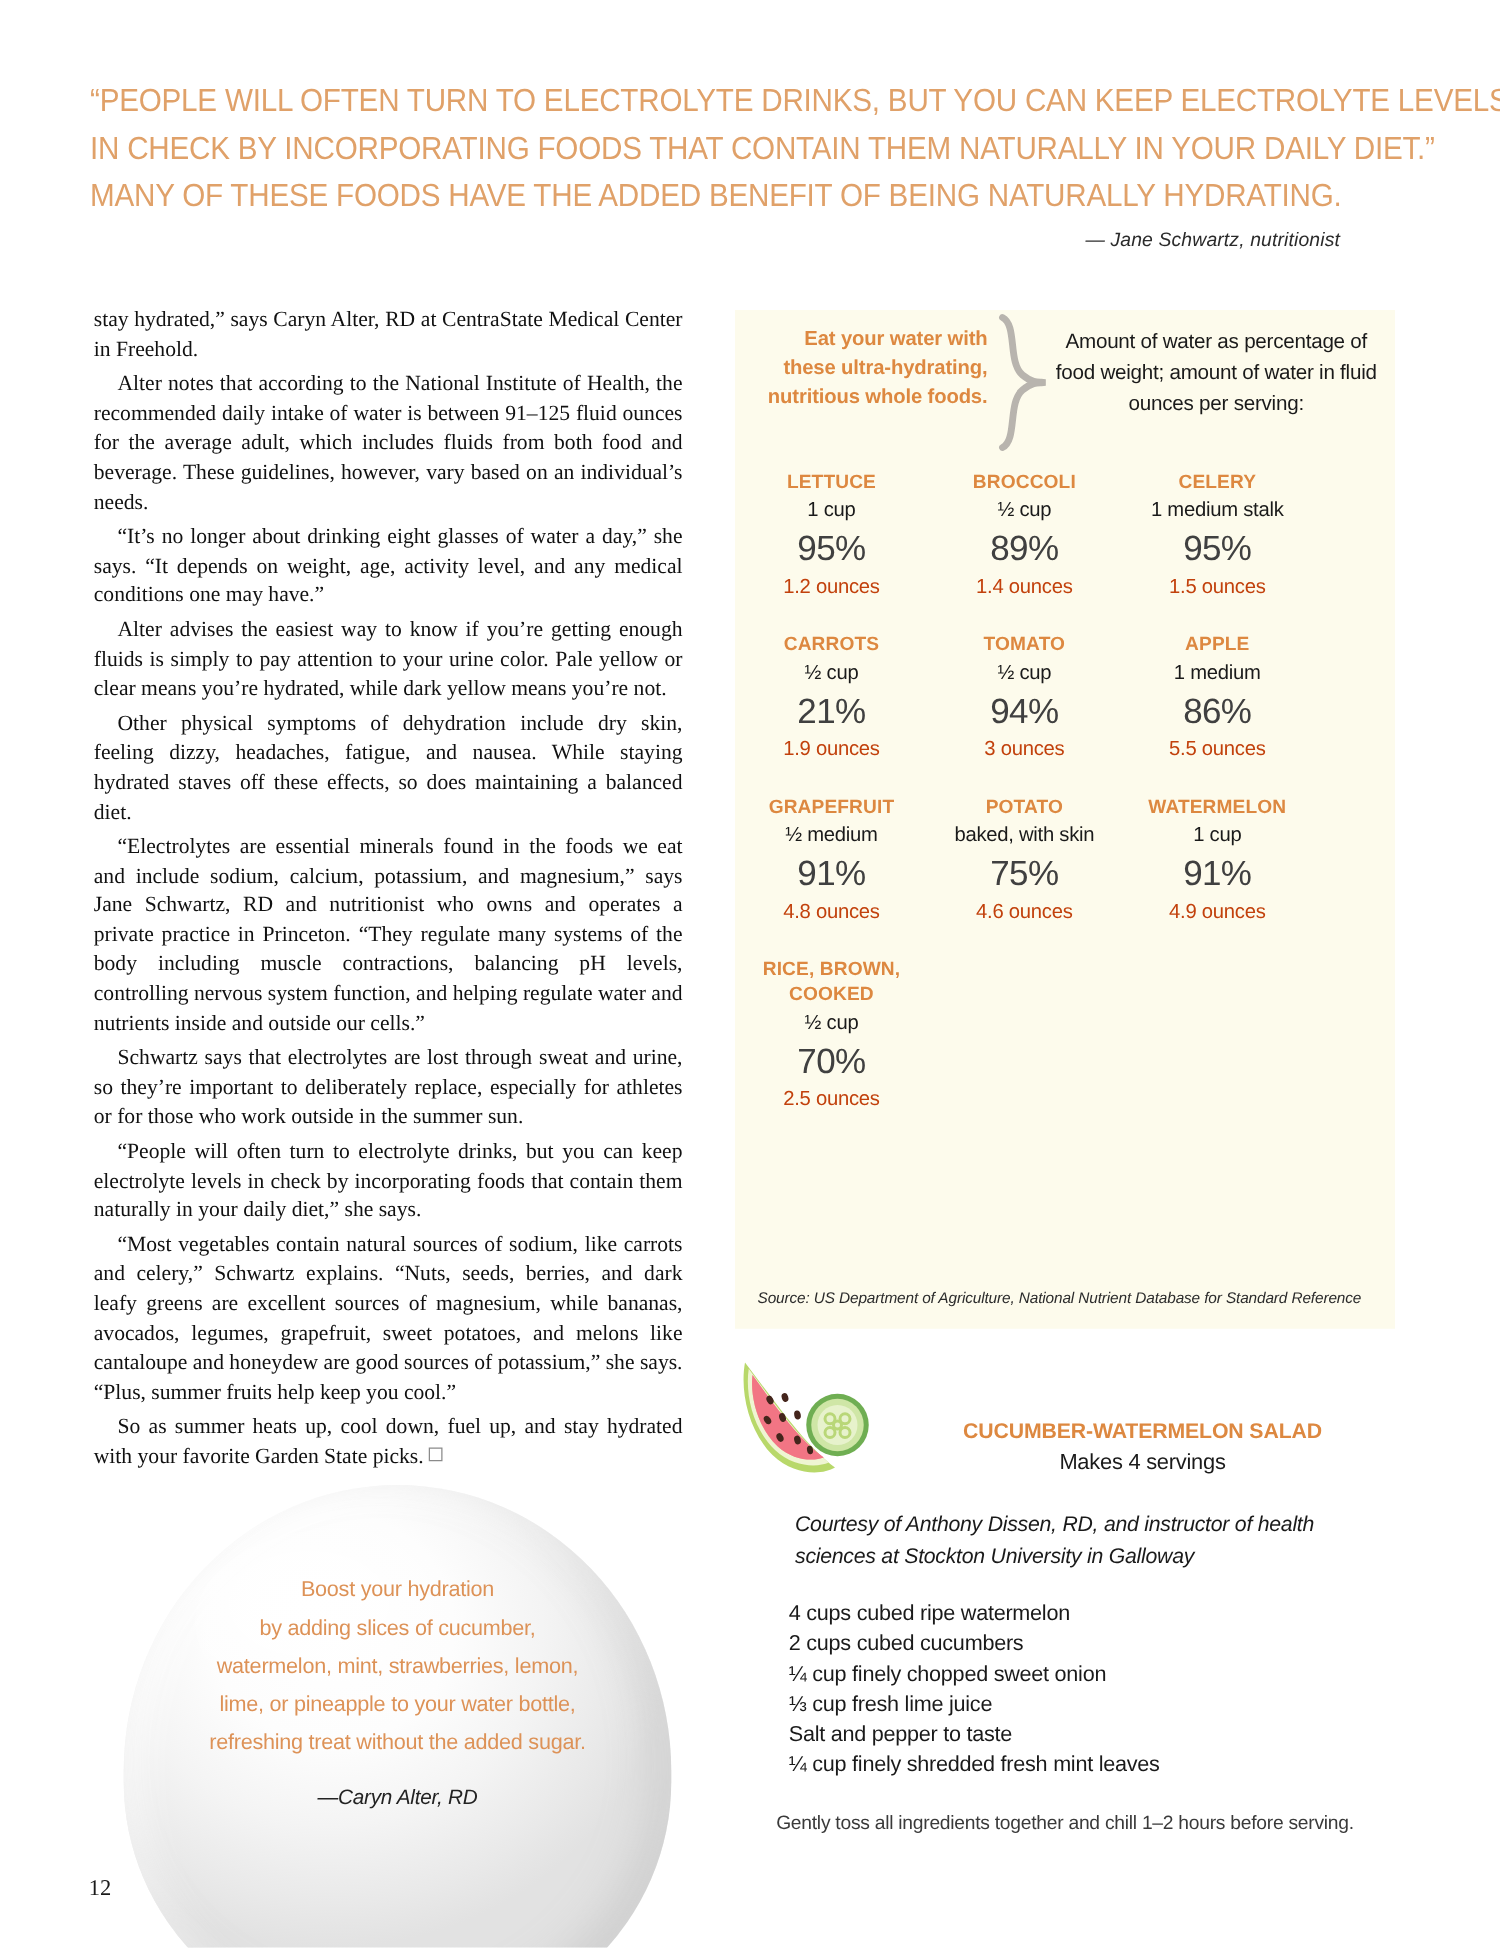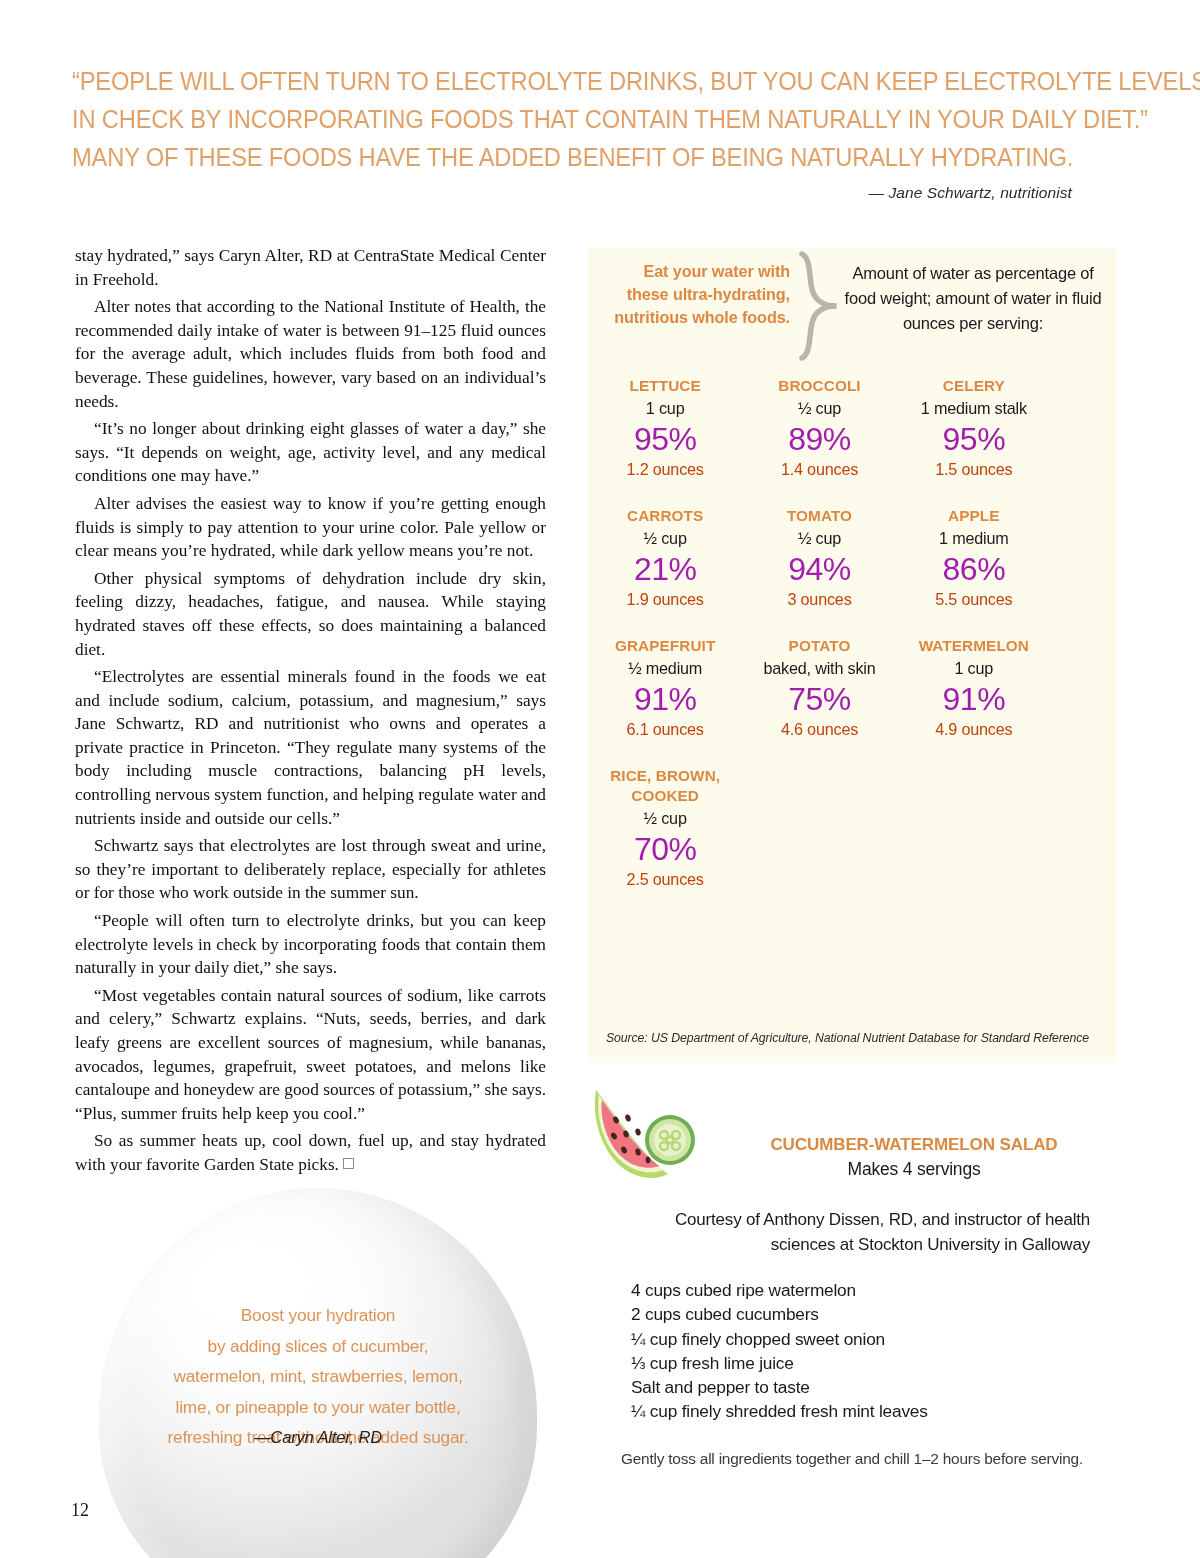--- a/index.html
+++ b/index.html
@@ -139,22 +139,22 @@
     letter-spacing: 0.1px;
     line-height: 20px;
   }
   .food-serving {
     font-size: 16.2px;
     color: #1a1a1a;
     line-height: 24px;
     letter-spacing: -0.2px;
   }
   .food-pct {
-    font-size: 32px;
-    color: #a21caf;
+    font-size: 28px;
+    color: #404040;
     line-height: 38px;
     letter-spacing: -0.5px;
   }
   .food-oz {
     font-size: 16.2px;
     color: #c2410c;
     line-height: 22px;
     letter-spacing: -0.2px;
   }
 
@@ -200,25 +200,26 @@
     left: 124px;
     top: 79px;
     width: 404px;
     text-align: center;
     font-size: 17.5px;
     color: #1a1a1a;
     letter-spacing: -0.2px;
   }
   .recipe-credit {
     position: absolute;
-    left: 32px;
+    left: 48px;
     top: 127px;
     width: 470px;
-    text-align: right;
+    text-align: left;
     font-size: 17px;
+    font-style: italic;
     color: #1a1a1a;
     line-height: 25px;
     letter-spacing: -0.2px;
   }
   .recipe-ingredients {
     position: absolute;
     left: 43px;
     top: 198px;
     width: 470px;
     font-size: 17.3px;
@@ -263,21 +264,20 @@
   .bubble-text {
     position: absolute;
     left: 0;
     top: 68px;
     width: 438px;
     text-align: center;
     font-size: 17.3px;
     line-height: 30.5px;
     color: #dd9257;
     letter-spacing: -0.2px;
-    margin-top: 44px;
   }
   .bubble-attrib {
     position: absolute;
     left: 0;
     top: 237px;
     width: 438px;
     text-align: center;
     font-size: 16.6px;
     line-height: 25px;
     font-style: italic;
@@ -363,21 +363,21 @@
     <div class="food-cell">
       <div class="food-name">APPLE</div>
       <div class="food-serving">1 medium</div>
       <div class="food-pct">86%</div>
       <div class="food-oz">5.5 ounces</div>
     </div>
     <div class="food-cell">
       <div class="food-name">GRAPEFRUIT</div>
       <div class="food-serving">½ medium</div>
       <div class="food-pct">91%</div>
-      <div class="food-oz">6.1 ounces</div>
+      <div class="food-oz">4.8 ounces</div>
     </div>
     <div class="food-cell">
       <div class="food-name">POTATO</div>
       <div class="food-serving">baked, with skin</div>
       <div class="food-pct">75%</div>
       <div class="food-oz">4.6 ounces</div>
     </div>
     <div class="food-cell">
       <div class="food-name">WATERMELON</div>
       <div class="food-serving">1 cup</div>

